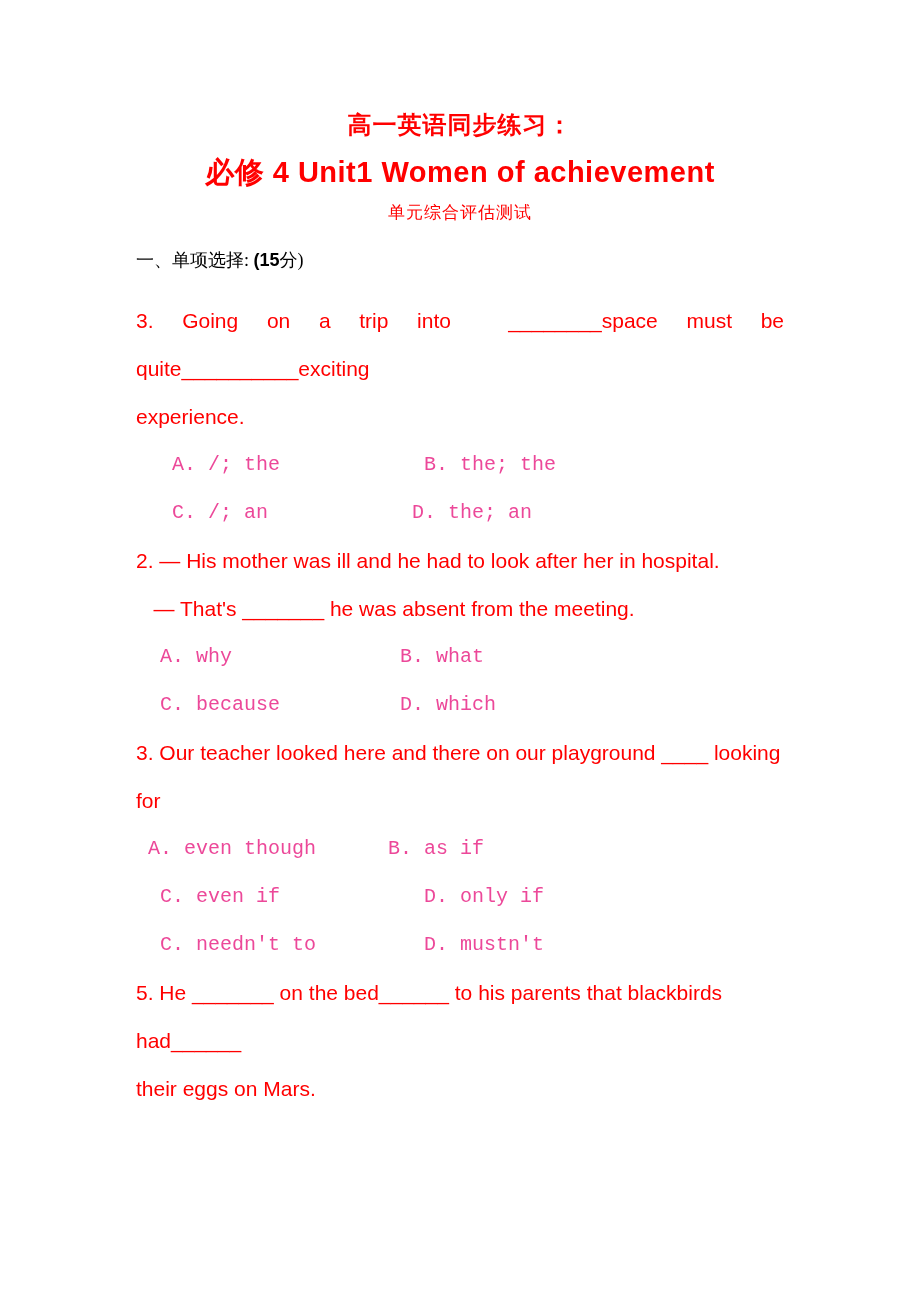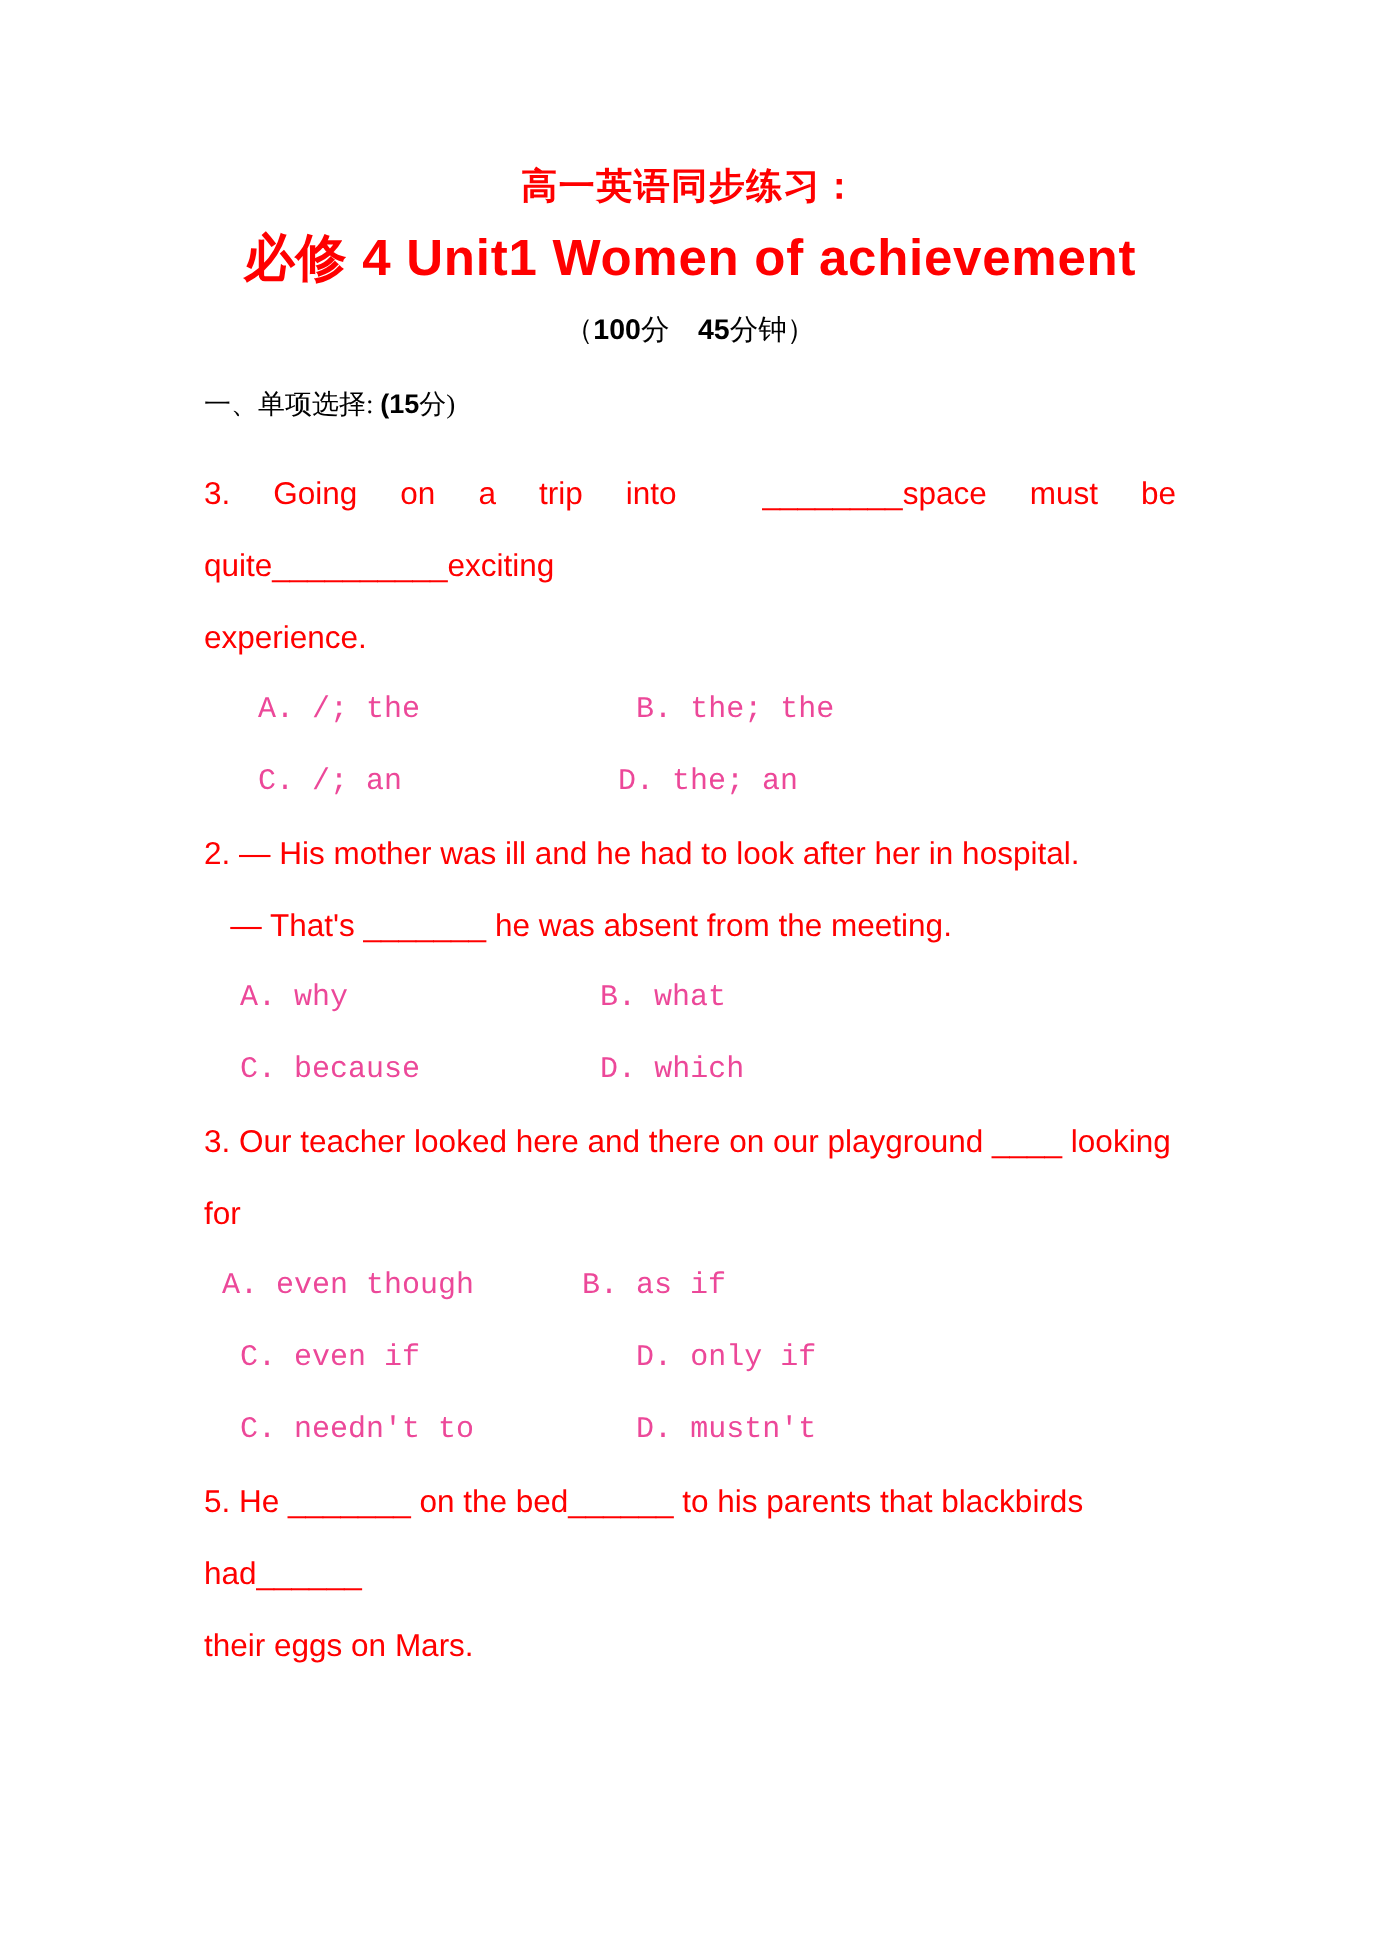--- a/index.html
+++ b/index.html
@@ -38,21 +38,21 @@
     line-height: 30px;
     margin: 0;
     padding-top: 110px;
     letter-spacing: 1px;
   }
   .title-sub {
     text-align: center;
     color: #ff0000;
     font-family: "Liberation Sans", sans-serif;
     font-weight: bold;
-    font-size: 34px;
+    font-size: 29px;
     line-height: 38px;
     margin: 0;
     padding-top: 13px;
     letter-spacing: 0.5px;
   }
   .title-sub .cn {
     font-family: "Liberation Serif", "DejaVu Serif", serif;
   }
   .title-third {
     text-align: center;
@@ -133,22 +133,22 @@
 </head>
 <body>
 
 <div class="page">
   <div class="content">
 
     <h1 class="title-main">高一英语同步练习：</h1>
 
     <h2 class="title-sub"><span class="cn">必修</span> <span>4 Unit1  Women of achievement</span></h2>
 
+    <h3 class="title-third">单元综合评估测试</h3>
 
-    <p class="score-line"><span>（</span><b>100</b><span>分</span><span>　</span><b>45</b><span>分钟）</span></p>
 
     <p class="section-head"><span>一、单项选择:</span> <b>(15</b><span>分)</span></p>
 
     <div class="q-block">
       <div class="spacer-q1"></div>
       <p class="q-stem justify j1">3. Going on a trip into  ________space must be quite__________exciting</p>
       <p class="q-stem">experience.</p>
       <p class="opt-row"><span>   </span><span class="opt-a">A. /; the</span><span>            </span><span class="opt-b">B. the; the</span></p>
       <p class="opt-row"><span>   </span><span class="opt-a">C. /; an</span><span>            </span><span class="opt-b">D. the; an</span></p>
     </div>

